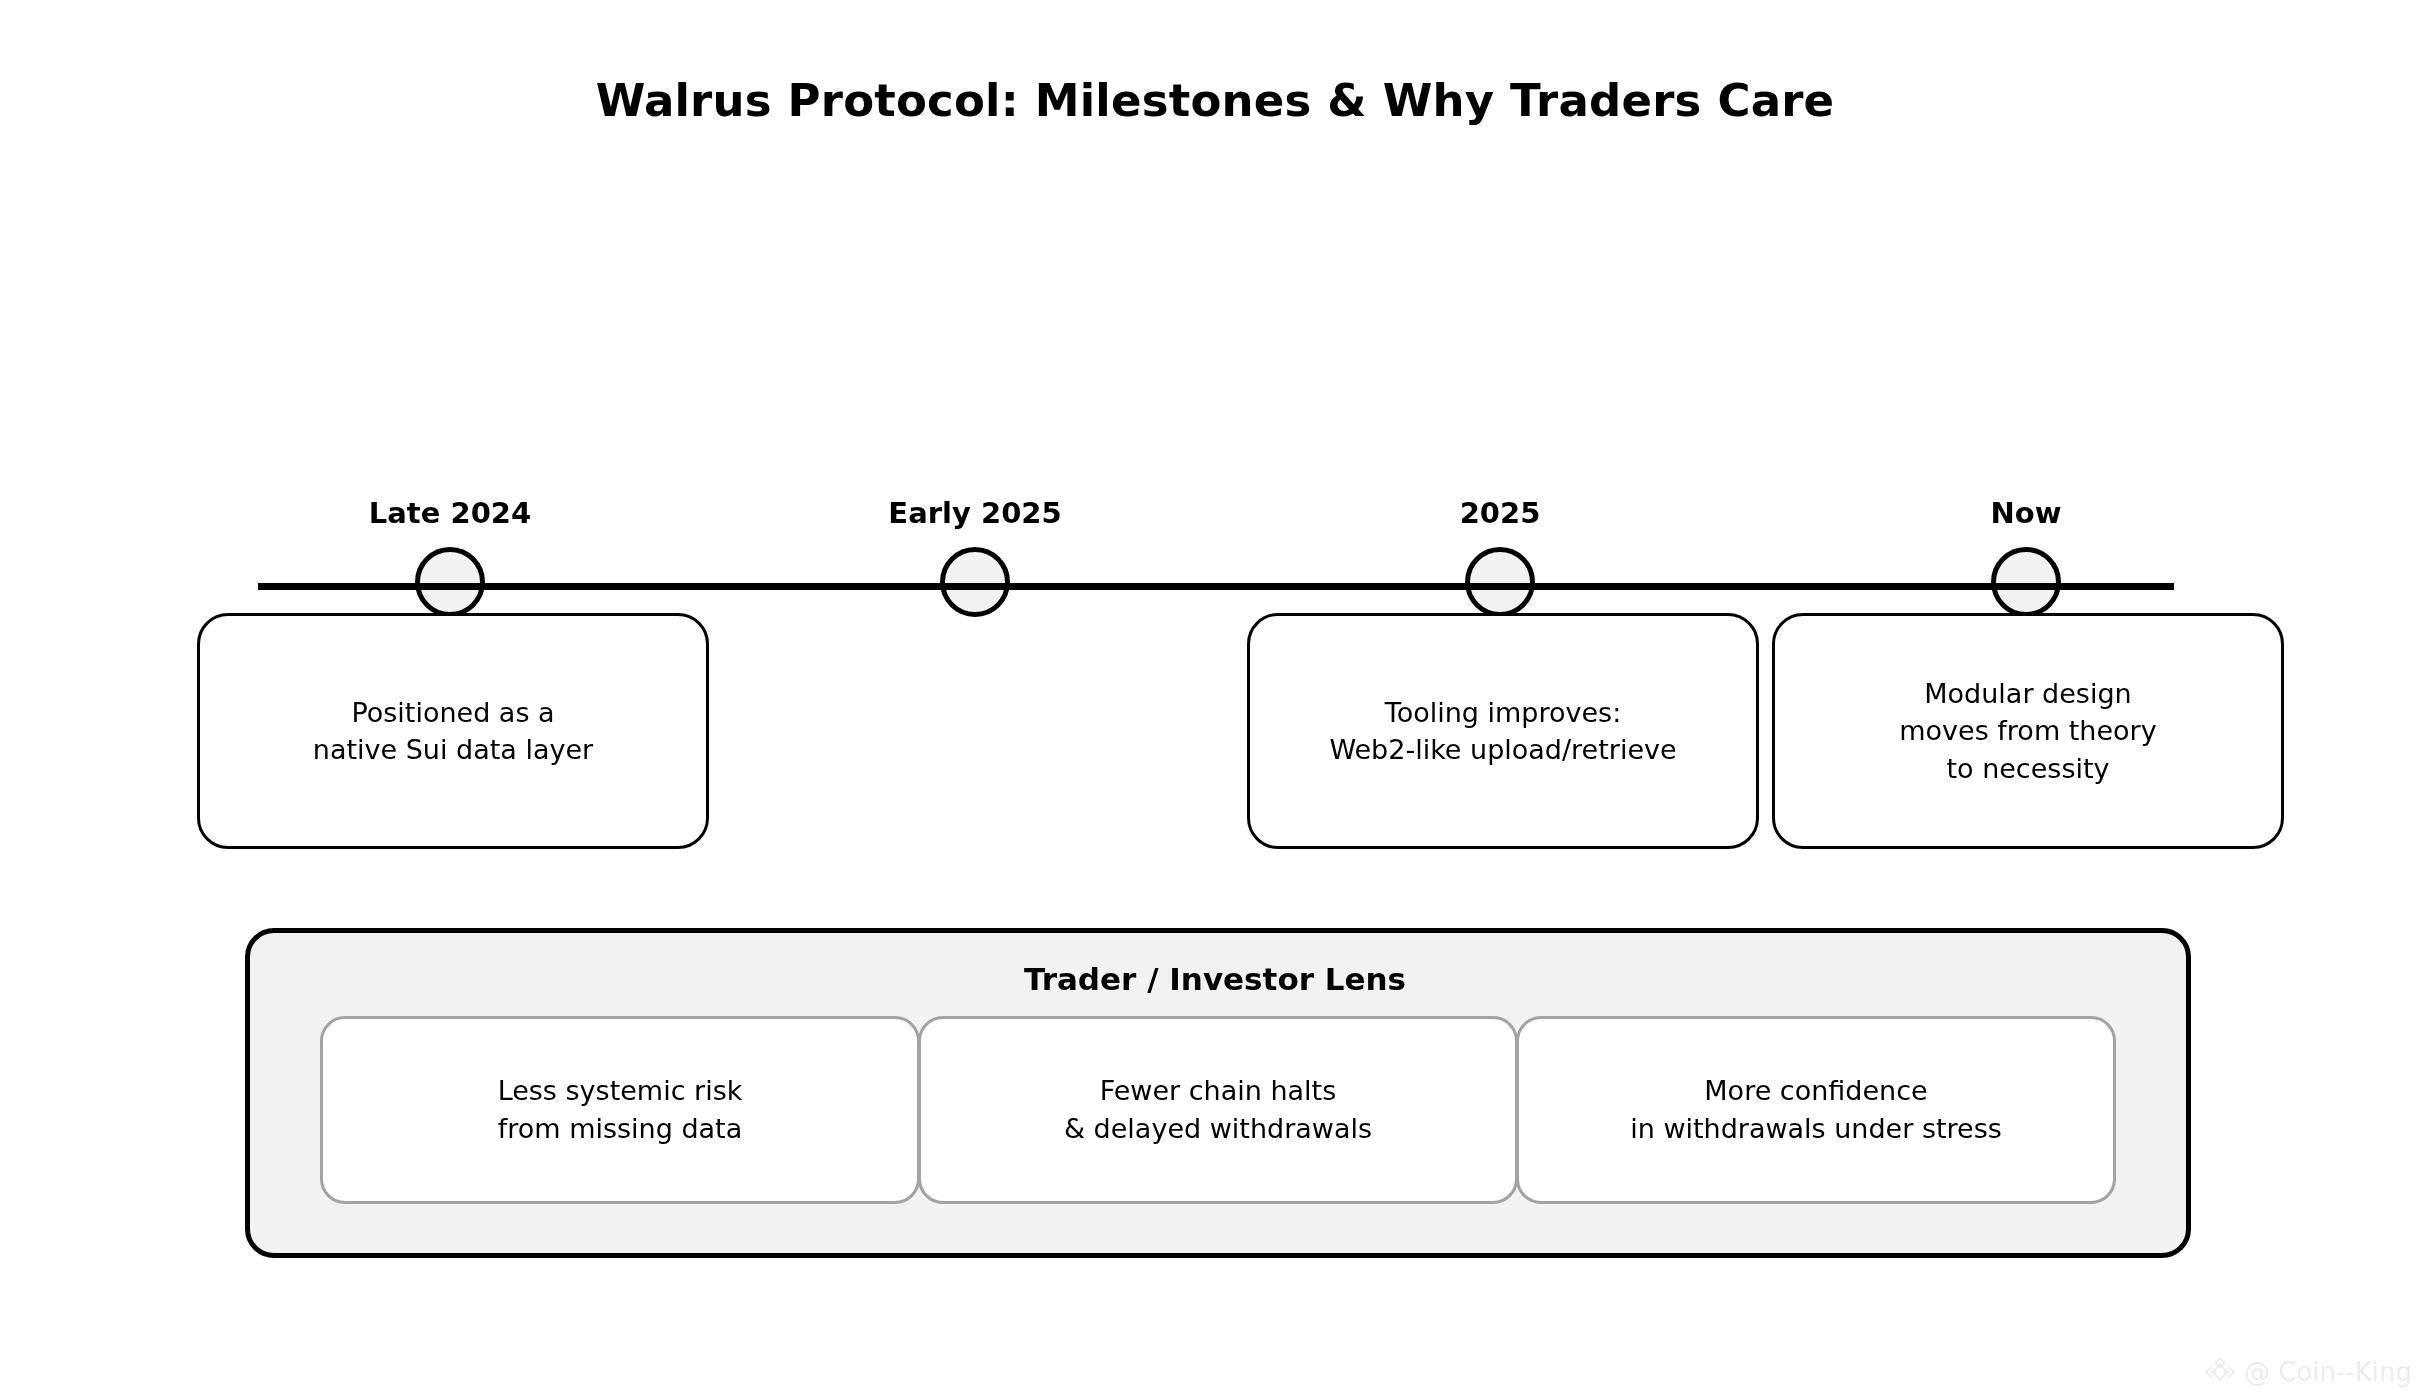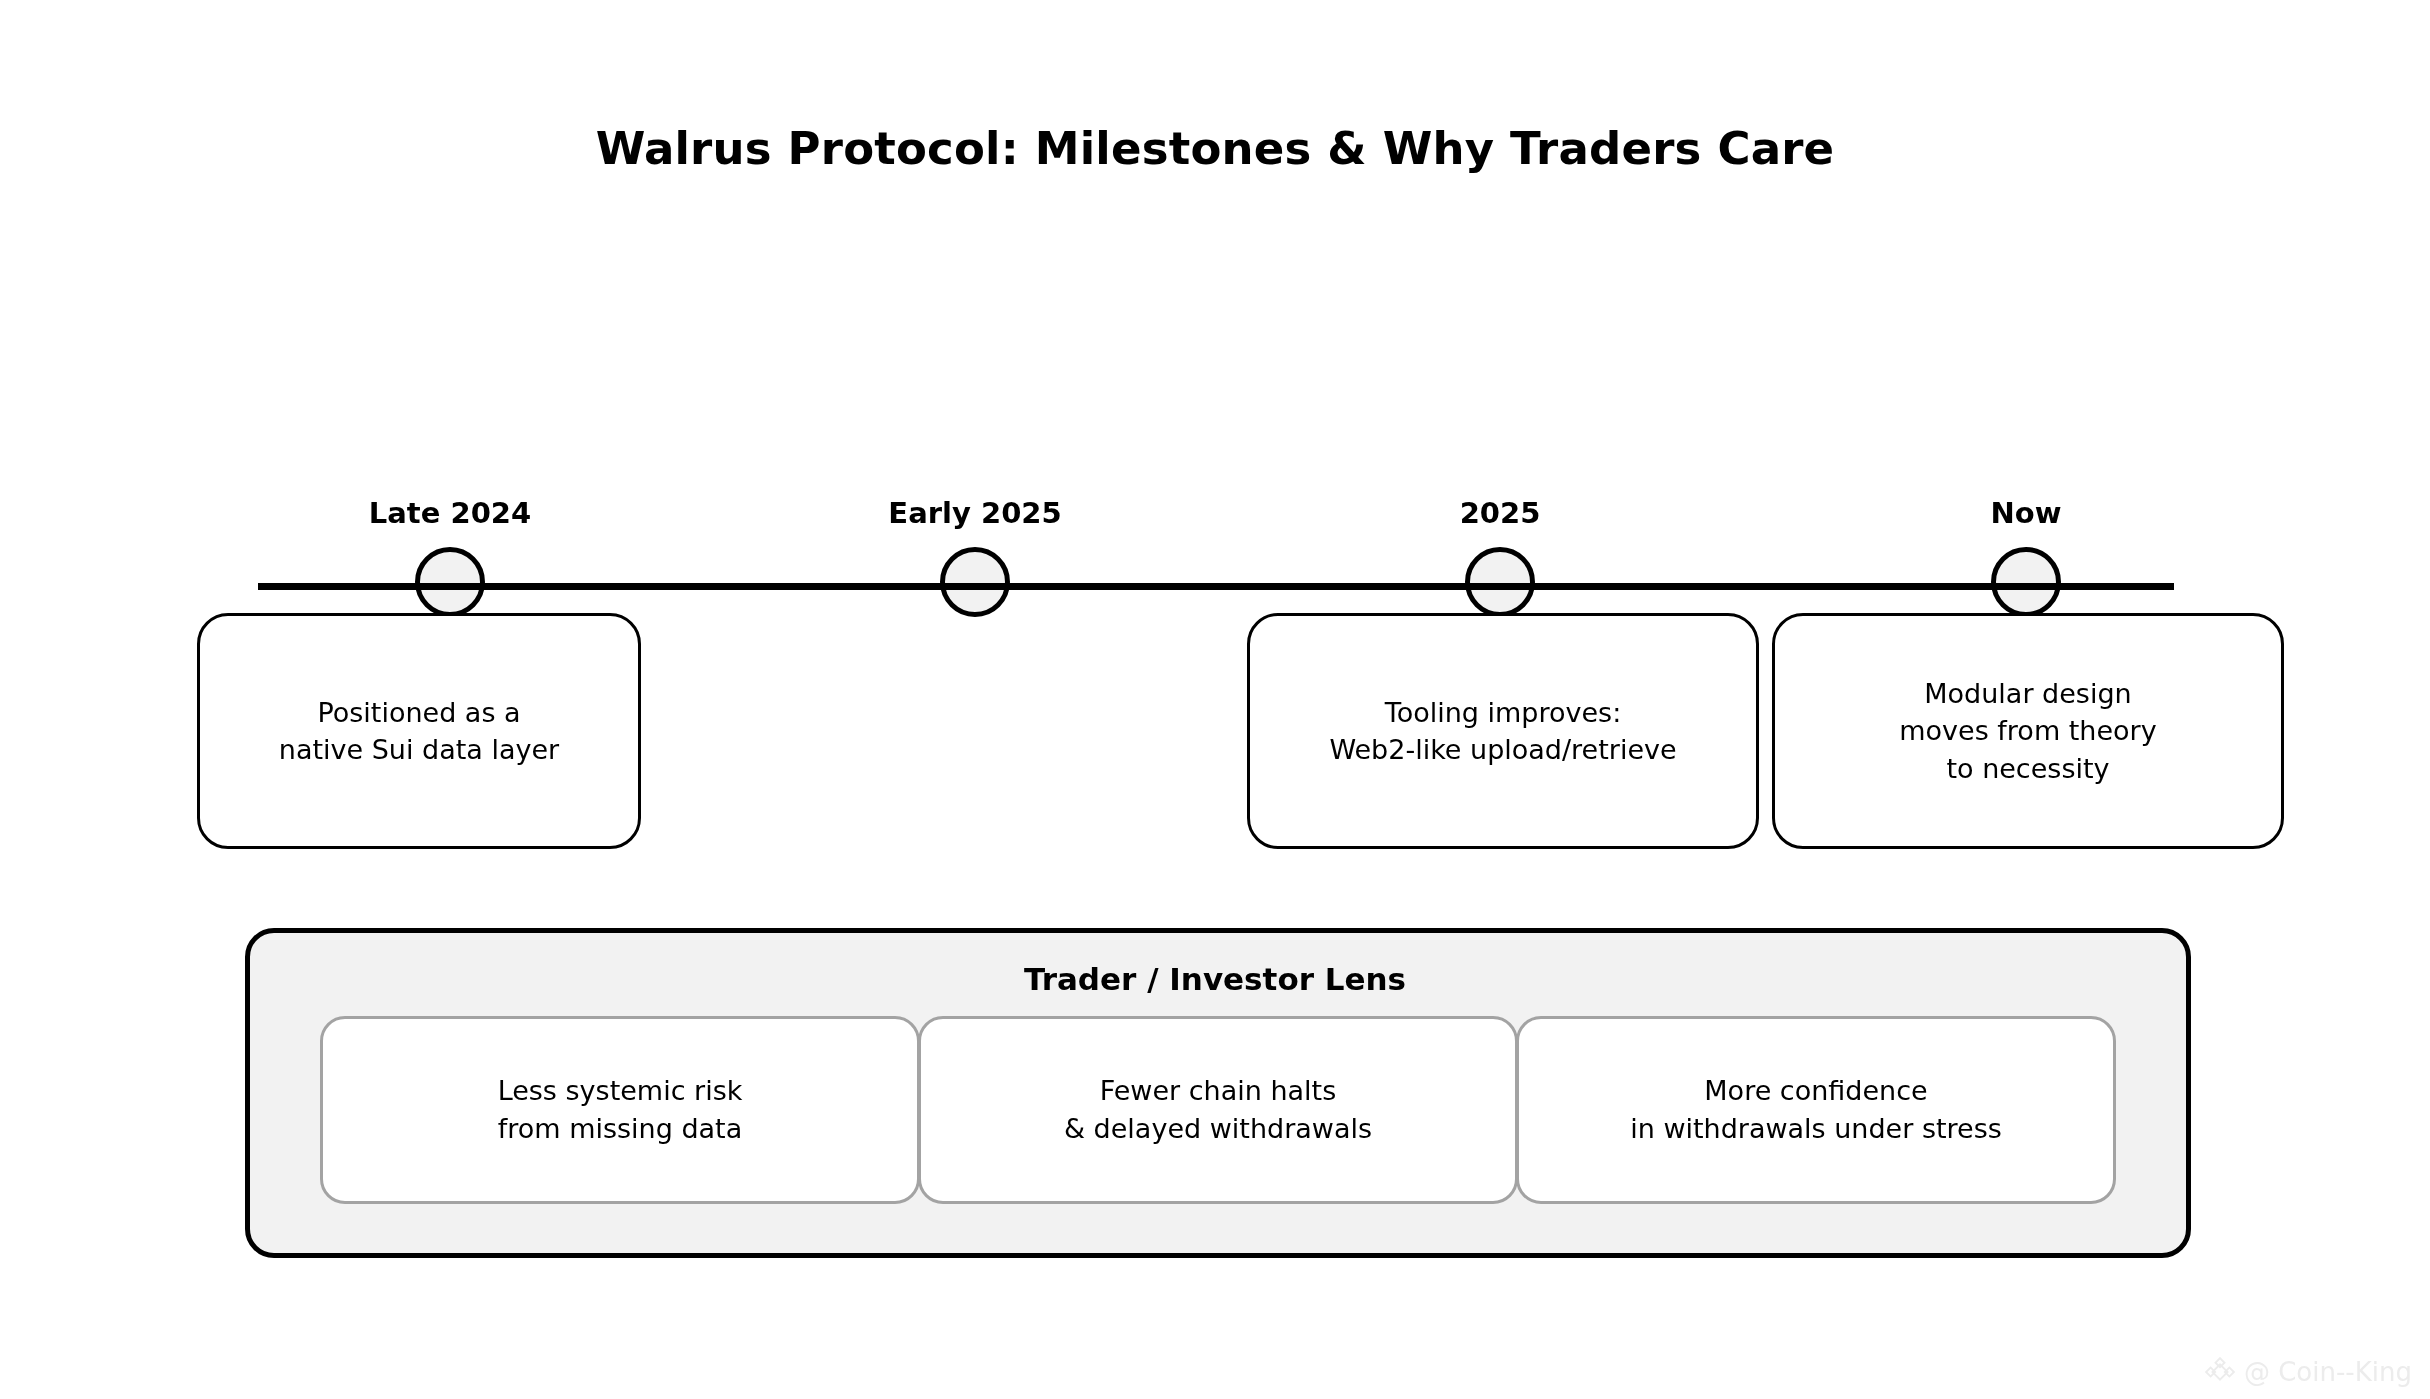--- a/index.html
+++ b/index.html
@@ -23,21 +23,20 @@
   #page-title {
     position: absolute;
     left: 0;
     top: 76px;
     width: 2430px;
     text-align: center;
     font-size: 45px;
     font-weight: bold;
     letter-spacing: 0.2px;
     line-height: 1.1;
-    margin-top: 48px;
   }
 
   
   #timeline-axis {
     position: absolute;
     left: 258px;
     top: 583px;
     width: 1916px;
     height: 7px;
     background: #000000;
@@ -158,21 +157,21 @@
   <div class="milestone-dot" style="left:450px"></div>
   <div class="milestone-dot" style="left:975px"></div>
   <div class="milestone-dot" style="left:1500px"></div>
   <div class="milestone-dot" style="left:2026px"></div>
 
   <div class="milestone-label" style="left:450px">Late 2024</div>
   <div class="milestone-label" style="left:975px">Early 2025</div>
   <div class="milestone-label" style="left:1500px">2025</div>
   <div class="milestone-label" style="left:2026px">Now</div>
 
-  <div class="milestone-card" style="left:197px; width:444px">
+  <div class="milestone-card" style="left:197px; width:512px">
     <div class="milestone-card-text">Positioned as a
 native Sui data layer</div>
   </div>
   <div class="milestone-card" style="left:1247px; width:512px">
     <div class="milestone-card-text">Tooling improves:
 Web2-like upload/retrieve</div>
   </div>
   <div class="milestone-card" style="left:1772px; width:512px">
     <div class="milestone-card-text">Modular design
 moves from theory

